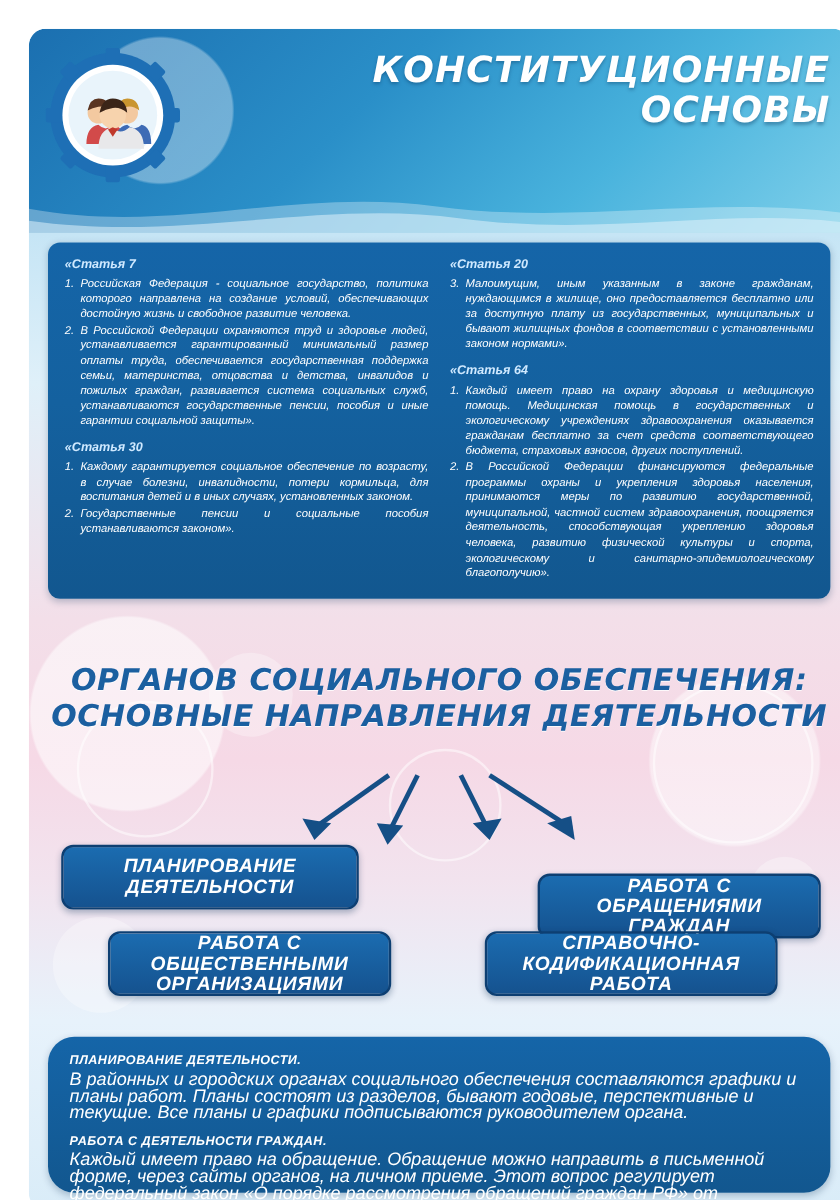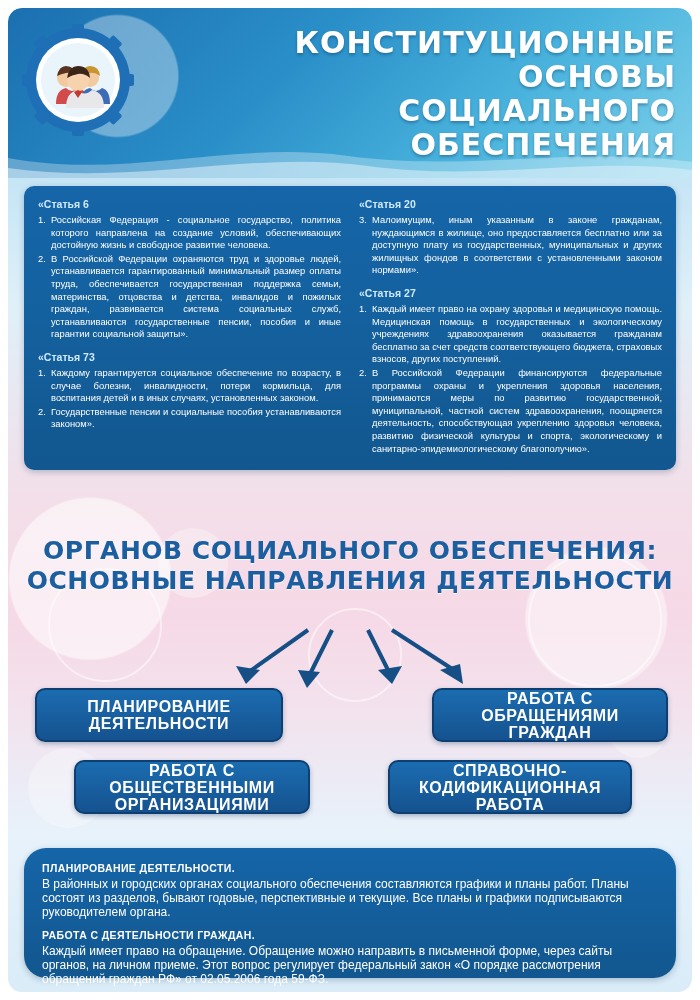--- a/index.html
+++ b/index.html
@@ -6,22 +6,23 @@
   body{
     width:700px;height:1000px;
     background:#ffffff;
     font-family:"Liberation Sans", sans-serif;
     overflow:hidden;
   }
   .poster{
     position:relative;
     width:700px;height:1000px;
     box-sizing:border-box;
-    padding:8px;
+    padding:24px;
     background:#ffffff;
+    font-style:italic;
   }
   .inner{
     position:relative;
     width:684px;height:984px;
     border-radius:14px;
     overflow:hidden;
     background:
       radial-gradient(circle at 12% 58%, rgba(255,255,255,.55) 0 80px, rgba(255,255,255,0) 82px),
       radial-gradient(circle at 86% 62%, rgba(255,255,255,.45) 0 70px, rgba(255,255,255,0) 72px),
       linear-gradient(180deg,#cfe9f7 0%,#bfe2f4 14%,#dff0f9 30%,#f3dfe9 50%,#f6d9e6 62%,#f2e3ee 72%,#e7f2fb 84%,#d9ecf8 100%);
@@ -124,39 +125,39 @@
     letter-spacing:.6px;
     text-transform:uppercase;
     display:flex;align-items:center;justify-content:center;
     text-align:center;
     line-height:17px;
     box-shadow:0 2px 5px rgba(0,40,80,.3);
     padding:6px;
     box-sizing:border-box;
   }
   #box-planning{left:27px;top:680px;width:248px;height:54px;}
-  #box-appeals{left:424px;top:680px;width:236px;height:54px;}
+  #box-appeals{left:424px;top:704px;width:236px;height:54px;}
   #box-publicorg{left:66px;top:752px;width:236px;height:54px;}
   #box-reference{left:380px;top:752px;width:244px;height:54px;}
 
   
   .bottom{
     position:absolute;left:16px;top:840px;width:652px;height:130px;
     background:linear-gradient(180deg,#1565a8 0%,#12578f 100%);
     border-radius:22px;
     box-sizing:border-box;
     padding:14px 18px;
     color:#ffffff;
     box-shadow:0 2px 6px rgba(0,40,80,.25);
   }
   .bt-head{
     font-size:10.5px;font-weight:bold;letter-spacing:.4px;margin-bottom:3px;
   }
   .bt-text{
-    font-size:12px;line-height:14px;margin-bottom:10px;
+    font-size:15px;line-height:14px;margin-bottom:10px;
   }
   .bt-text:last-child{margin-bottom:0;}
 </style>
 </head>
 <body>
 
 <div class="poster">
   <div class="inner">
 
     <div class="bgdeco" style="left:40px;top:560px;width:110px;height:110px;"></div>
@@ -201,45 +202,44 @@
             <path d="M44 84 q0-16 12-18 q6 7 14 0 q12 2 12 18 z" fill="#e8e8ea"></path>
             <circle cx="56" cy="56" r="11" fill="#f7d3ad"></circle>
             <path d="M45 54 q2-12 11-12 q11 0 12 12 q-6-5-12-4 q-6 1-11 4z" fill="#3b2518"></path>
             <path d="M52 68 l4 6 l4-6 l-4-2z" fill="#c0392b"></path>
           </g>
         </svg>
       </div>
 
       <div class="title-wrap">
         <div class="title-line">Конституционные основы</div>
-        <div class="title-line">социального обеспечения</div>
 
       </div>
     </div>
 
     <div class="articles">
       <div class="col">
-        <div class="art-head top">«Статья 6</div>
+        <div class="art-head top">«Статья 7</div>
         <ol class="art-list">
           <li><span class="num">1.</span><span>Российская Федерация - социальное государство, политика которого направлена на создание условий, обеспечивающих достойную жизнь и свободное развитие человека.</span></li>
           <li><span class="num">2.</span><span>В Российской Федерации охраняются труд и здоровье людей, устанавливается гарантированный минимальный размер оплаты труда, обеспечивается государственная поддержка семьи, материнства, отцовства и детства, инвалидов и пожилых граждан, развивается система социальных служб, устанавливаются государственные пенсии, пособия и иные гарантии социальной защиты».</span></li>
         </ol>
-        <div class="art-head sp">«Статья 73</div>
+        <div class="art-head sp">«Статья 30</div>
         <ol class="art-list">
           <li><span class="num">1.</span><span>Каждому гарантируется социальное обеспечение по возрасту, в случае болезни, инвалидности, потери кормильца, для воспитания детей и в иных случаях, установленных законом.</span></li>
           <li><span class="num">2.</span><span>Государственные пенсии и социальные пособия устанавливаются законом».</span></li>
         </ol>
       </div>
 
       <div class="col">
         <div class="art-head top">«Статья 20</div>
         <ol class="art-list">
-          <li><span class="num">3.</span><span>Малоимущим, иным указанным в законе гражданам, нуждающимся в жилище, оно предоставляется бесплатно или за доступную плату из государственных, муниципальных и других жилищных фондов в соответствии с установленными законом нормами».</span></li>
-        </ol>
-        <div class="art-head sp">«Статья 27</div>
+          <li><span class="num">3.</span><span>Малоимущим, иным указанным в законе гражданам, нуждающимся в жилище, оно предоставляется бесплатно или за доступную плату из государственных, муниципальных и бывают жилищных фондов в соответствии с установленными законом нормами».</span></li>
+        </ol>
+        <div class="art-head sp">«Статья 64</div>
         <ol class="art-list">
           <li><span class="num">1.</span><span>Каждый имеет право на охрану здоровья и медицинскую помощь. Медицинская помощь в государственных и экологическому учреждениях здравоохранения оказывается гражданам бесплатно за счет средств соответствующего бюджета, страховых взносов, других поступлений.</span></li>
           <li><span class="num">2.</span><span>В Российской Федерации финансируются федеральные программы охраны и укрепления здоровья населения, принимаются меры по развитию государственной, муниципальной, частной систем здравоохранения, поощряется деятельность, способствующая укреплению здоровья человека, развитию физической культуры и спорта, экологическому и санитарно-эпидемиологическому благополучию».</span></li>
         </ol>
       </div>
     </div>
 
     <div class="dir-title">
       <div class="l">органов социального обеспечения:</div>
       <div class="l">Основные направления деятельности</div>

